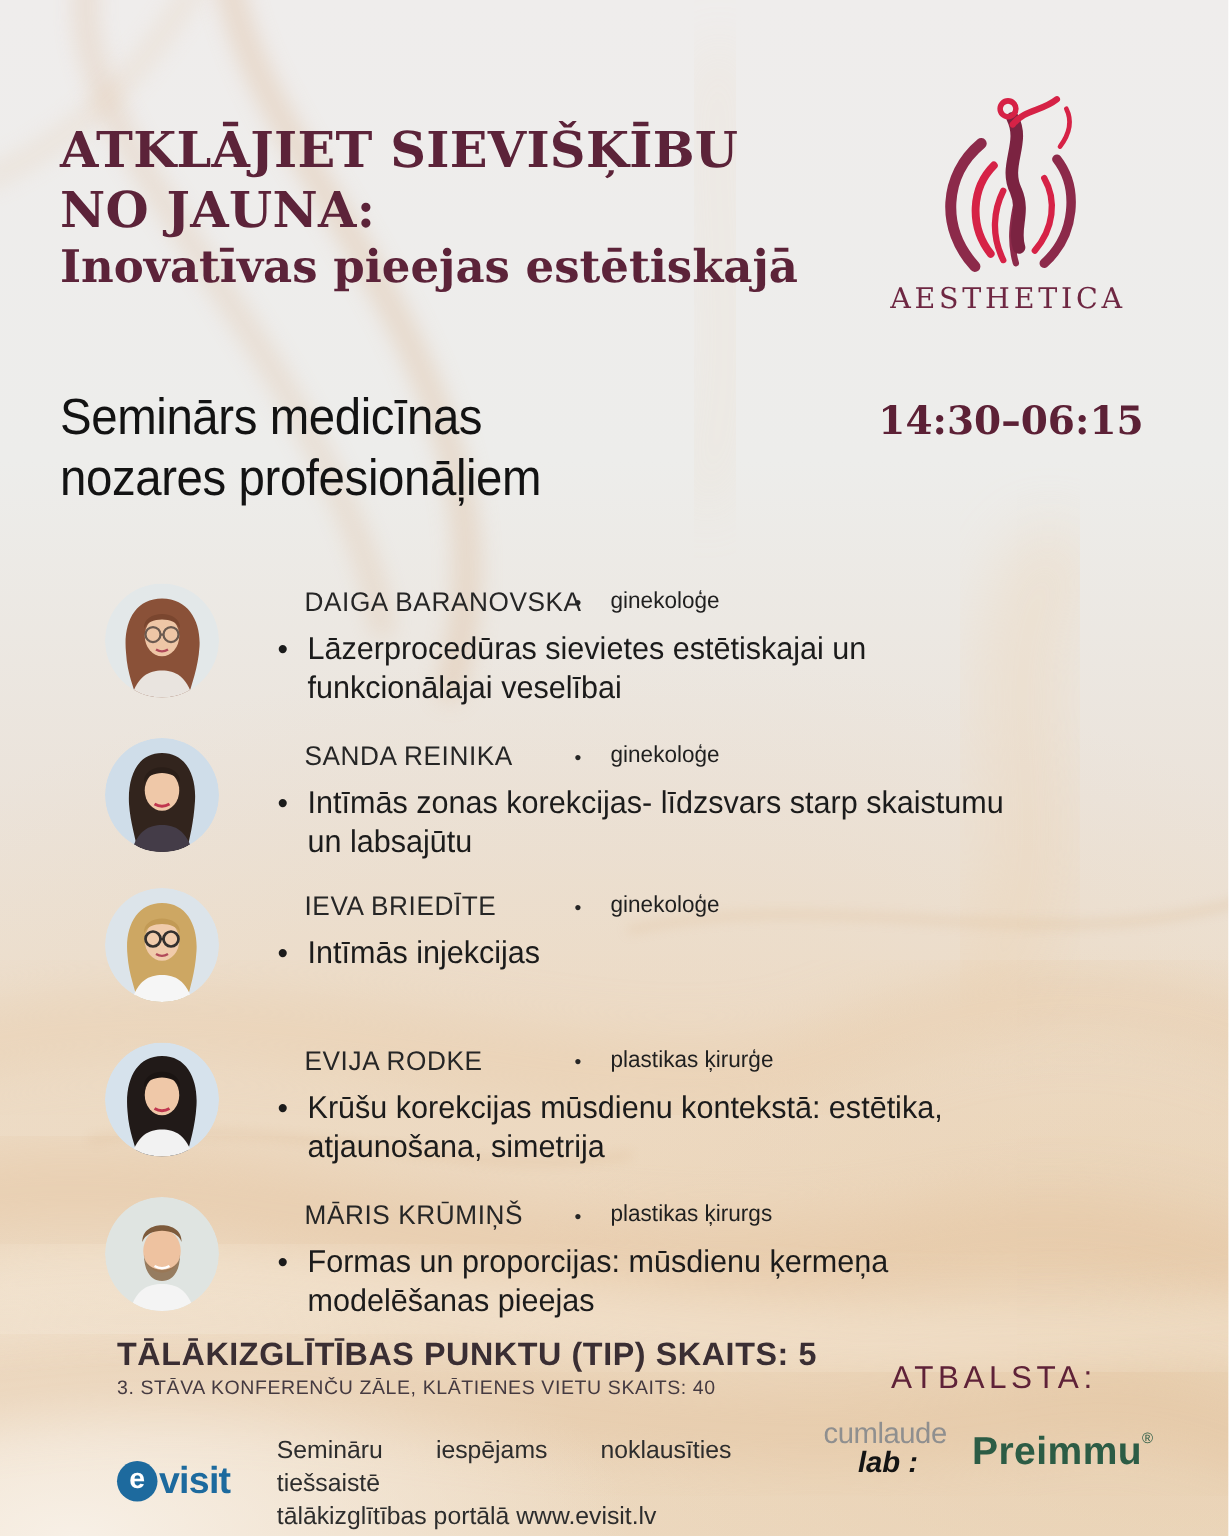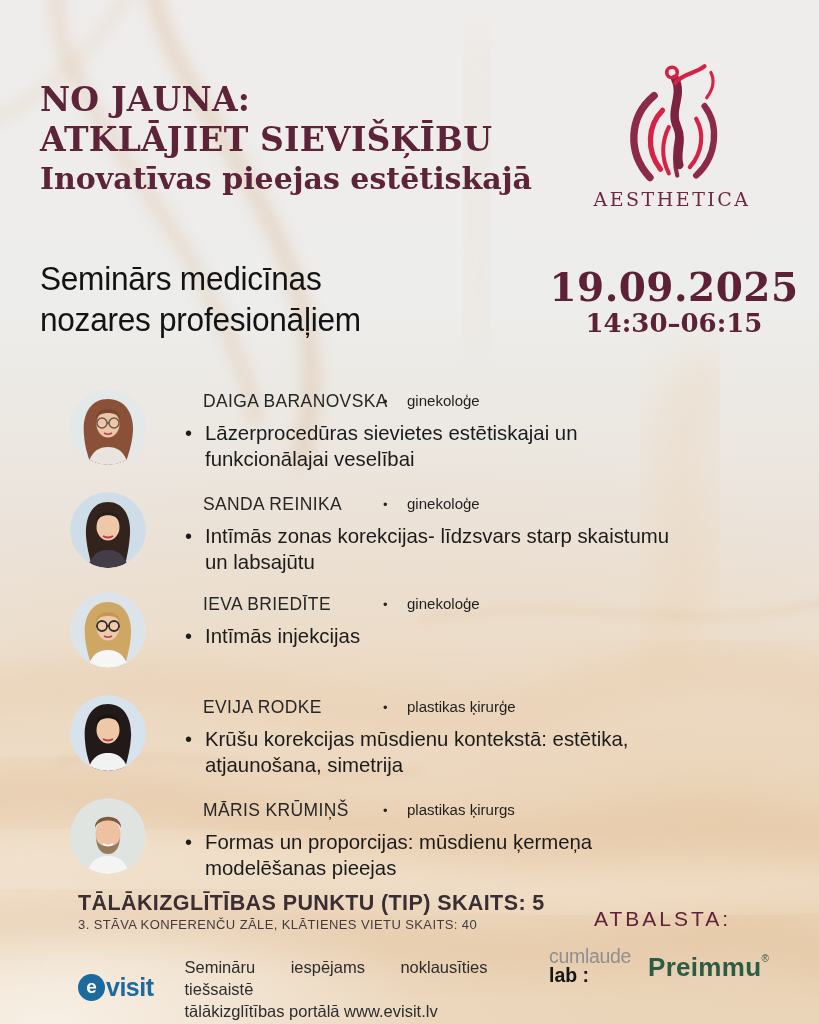--- a/index.html
+++ b/index.html
@@ -47,21 +47,21 @@
   .ttext span{display:block;}
 
   
   .tip{position:absolute;left:78px;top:891px;font-size:21.5px;font-weight:600;
     letter-spacing:0.4px;color:#3a2e33;}
   .venue{position:absolute;left:78px;top:917px;font-size:13px;line-height:16px;
     letter-spacing:0.4px;color:#453a40;}
   .atbalsta{position:absolute;left:594px;top:907px;font-size:21px;letter-spacing:3px;color:#5f2238;}
   .cumlaude{position:absolute;left:549px;top:947px;width:96px;line-height:19px;}
   .cl-1{font-size:19.5px;color:#8f8f8f;letter-spacing:-0.3px;}
-  .cl-2{font-size:19.5px;font-weight:700;color:#141414;text-align:left;padding-right:10px;}
+  .cl-2{font-size:19.5px;font-weight:700;color:#141414;text-align:center;padding-right:10px;font-style:italic;}
   .preimmu{position:absolute;left:648px;top:952px;font-size:26px;font-weight:700;
     color:#2c5c45;letter-spacing:0.3px;}
   .preimmu sup{font-size:10px;font-weight:400;vertical-align:14px;}
   .evisit-row{position:absolute;left:78px;top:956px;display:flex;}
   .evisit-logo{display:flex;align-items:center;margin-top:17px;height:28px;}
   .ev-circle{width:27px;height:27px;border-radius:50%;background:#1d6a9e;color:#fff;
     font-size:19px;font-weight:700;display:flex;align-items:center;justify-content:center;}
   .ev-rest{font-size:25px;font-weight:700;color:#1d6a9e;letter-spacing:-0.5px;margin-left:1px;}
   .ev-note{margin-left:12px;width:322px;font-size:16.5px;line-height:22px;color:#2d2d2d;}
   .ev-note .just{text-align:justify;text-align-last:justify;display:block;}
@@ -93,22 +93,22 @@
       <path d="M-40,700 C200,640 420,760 560,700 C680,650 780,660 860,700" stroke="#e7c9a6" stroke-width="36" opacity="0.5" filter="url(#b20)"></path>
       <path d="M-40,800 C160,760 360,880 620,830 C720,810 800,830 860,860" stroke="#e3c09a" stroke-width="50" opacity="0.45" filter="url(#b20)"></path>
       <path d="M-40,930 C240,880 420,990 700,940 C760,930 820,950 860,970" stroke="#dfba92" stroke-width="40" opacity="0.4" filter="url(#b20)"></path>
       <path d="M-20,860 C220,820 480,930 860,880" stroke="#f8ecdc" stroke-width="30" opacity="0.6" filter="url(#b20)"></path>
       <path d="M420,620 C560,590 700,640 830,600" stroke="#dcb78f" stroke-width="3" opacity="0.5" filter="url(#b4)"></path>
       <path d="M60,760 C200,740 300,790 420,770" stroke="#d9b48c" stroke-width="3" opacity="0.45" filter="url(#b4)"></path>
     </g>
   </svg>
 
   <div class="title">
+    <div class="t-big">ATKLĀJIET SIEVIŠĶĪBU</div>
     <div class="t-big">NO JAUNA:</div>
-    <div class="t-big">ATKLĀJIET SIEVIŠĶĪBU</div>
     <div class="t-sub">Inovatīvas pieejas estētiskajā</div>
   </div>
 
   <div class="brand">
     <svg width="118" height="124" viewBox="0 0 110 118">
       <g fill="none" stroke-linecap="round">
         <path d="M34,110 C12,86 14,52 38,32" stroke="#8c2a4a" stroke-width="7"></path>
         <path d="M44,102 C30,84 32,60 46,46" stroke="#d62246" stroke-width="5"></path>
         <path d="M52,106 C44,90 46,74 52,62" stroke="#d62246" stroke-width="4"></path>
         <path d="M78,108 C98,90 100,60 86,42" stroke="#8c2a4a" stroke-width="6"></path>
@@ -121,21 +121,20 @@
       </g>
     </svg>
     <div class="brand-name">AESTHETICA</div>
   </div>
 
   <div class="audience">
     <div>Seminārs medicīnas</div>
     <div>nozares profesionāļiem</div>
   </div>
   <div class="datetime">
-    <div class="dt-date">19.09.2025</div>
     <div class="dt-time">14:30–06:15</div>
   </div>
 
   <div class="speakers">
 
     <div class="speaker" style="top:389px">
       <div class="photo">
         <svg width="76" height="76" viewBox="0 0 76 76">
           <defs>
               <clipPath id="c1">

